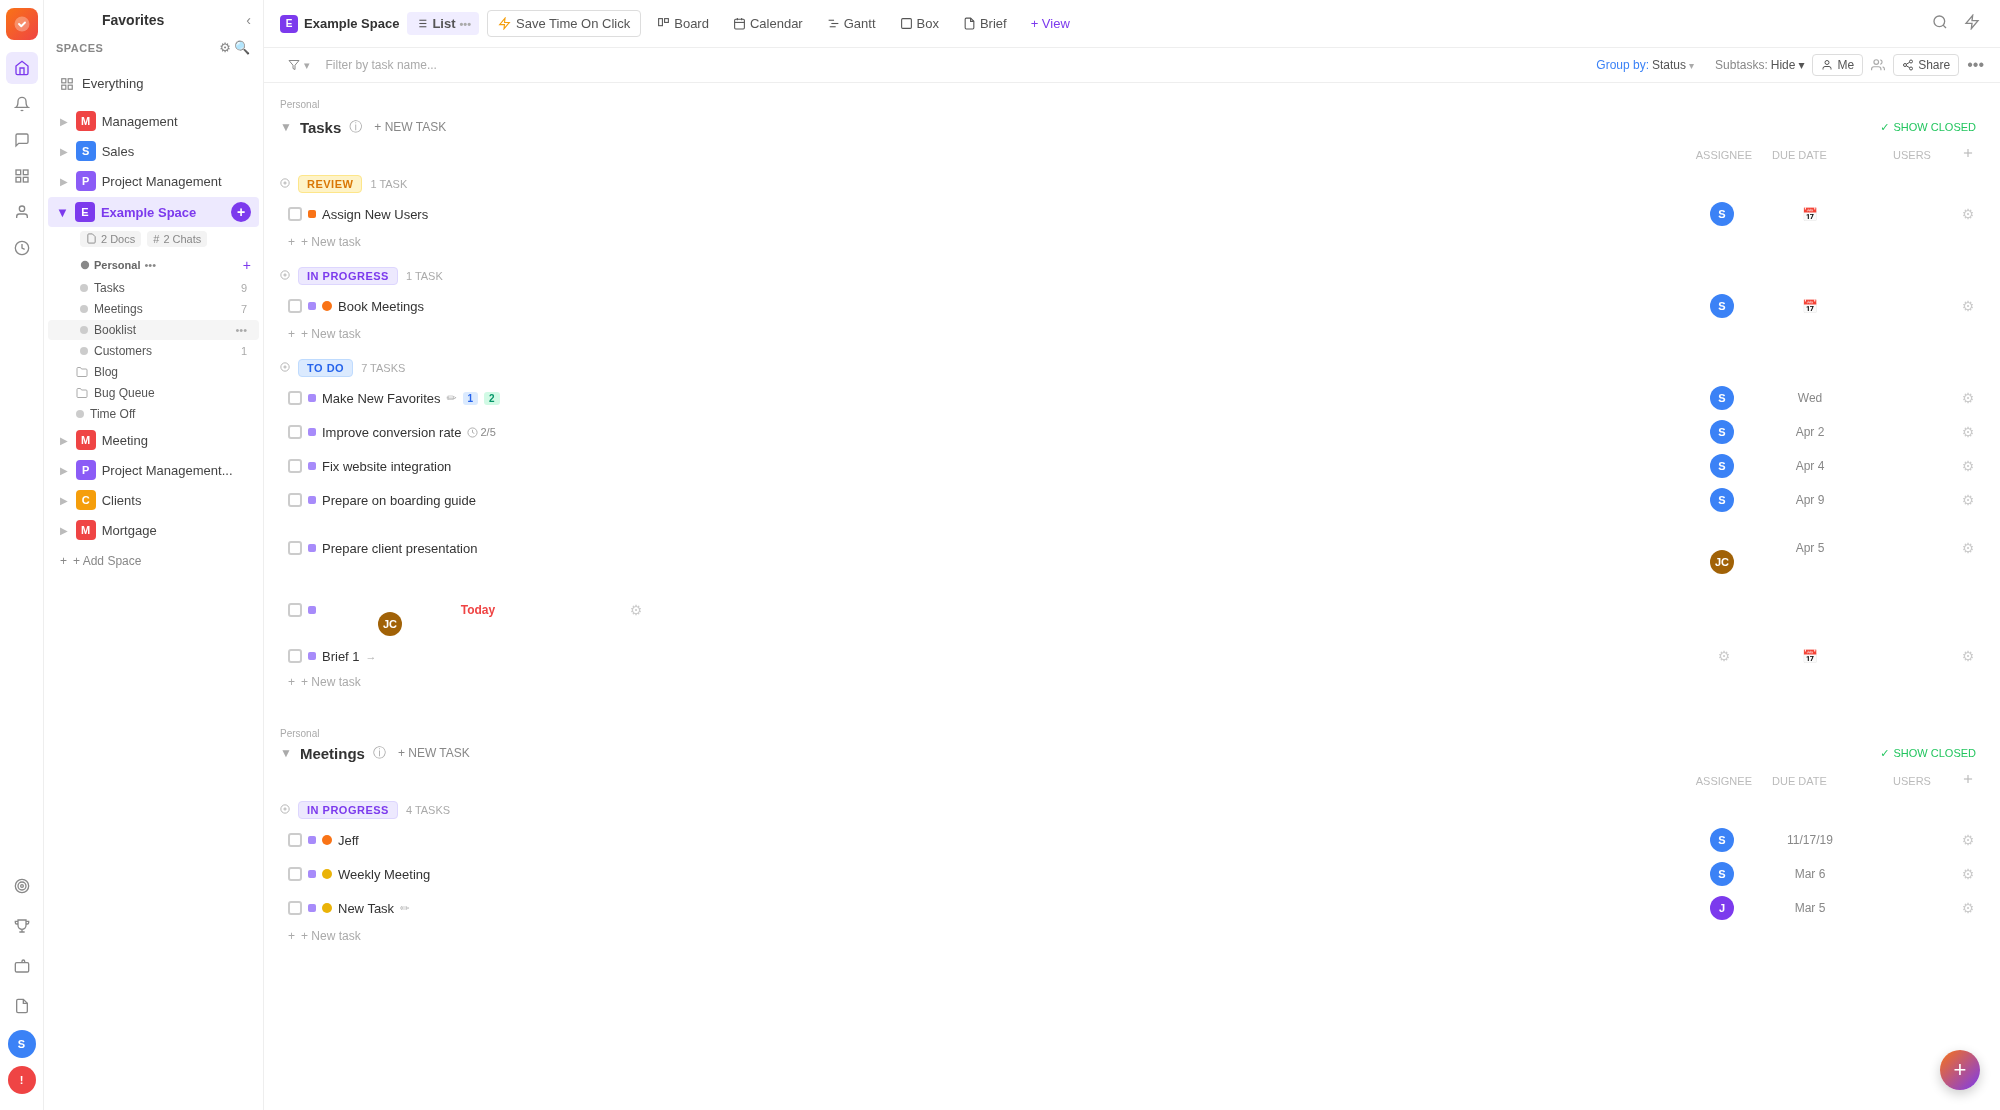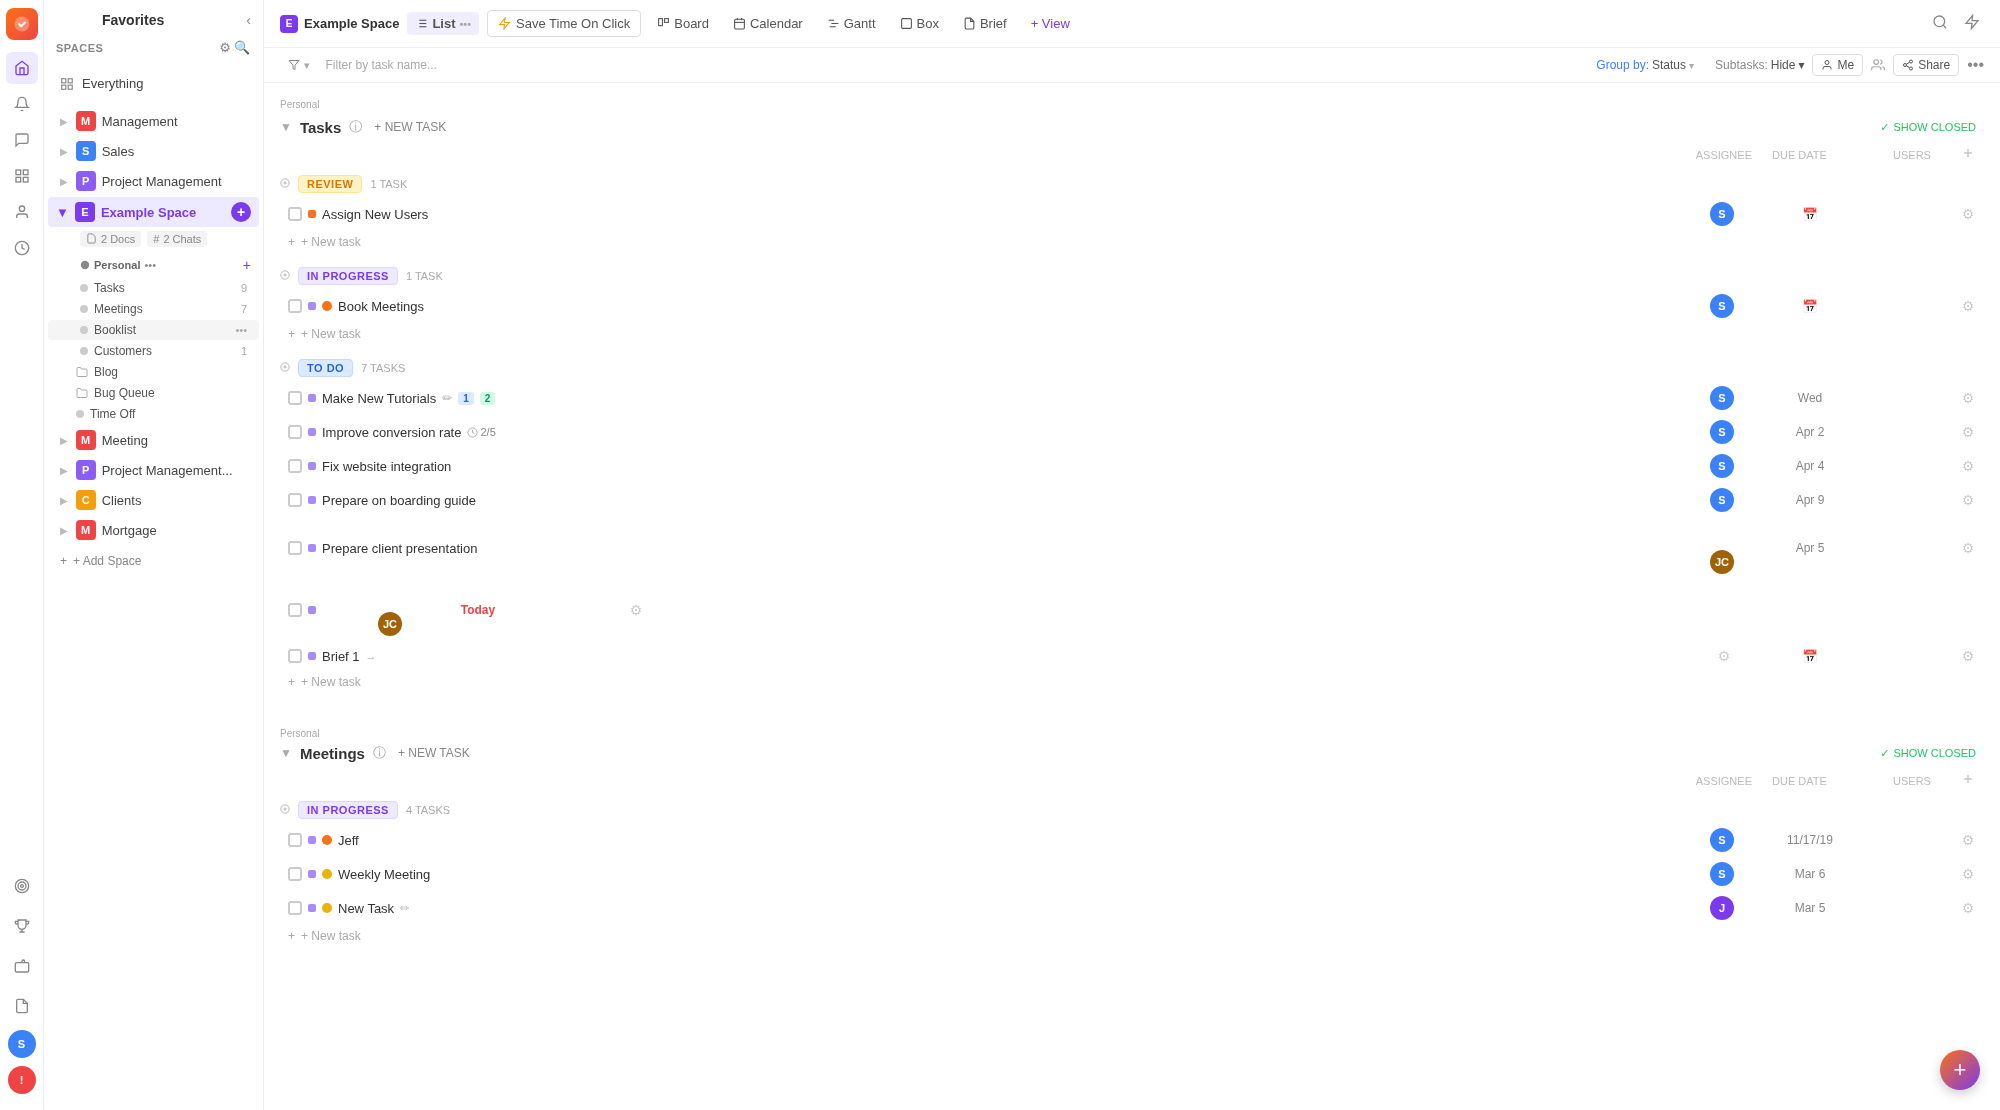--- a/index.html
+++ b/index.html
@@ -939,21 +939,21 @@
               </svg>
           </span>
           <span class="status-badge todo">TO DO</span>
           <span class="task-count">7 TASKS</span>
         </div>
 
         <div class="task-row">
           <div class="task-checkbox"></div>
           <div class="task-priority normal"></div>
           <div class="task-name">
-            <span>Make New Tutorials</span>
+            <span>Make New Favorites</span>
             <span style="cursor:pointer; font-size:12px; color:#aaa;">✏</span>
             <span class="task-tag tag-blue">1</span>
             <span class="task-tag tag-green">2</span>
           </div>
           <div class="task-assignee">
             <div class="avatar blue">S</div>
           </div>
           <div class="task-due">Wed</div>
           <div class="task-users"></div>
           <div class="task-add">

